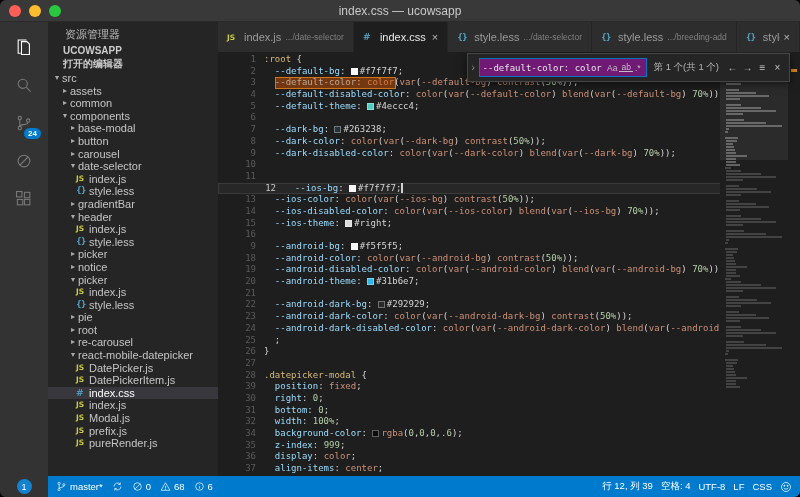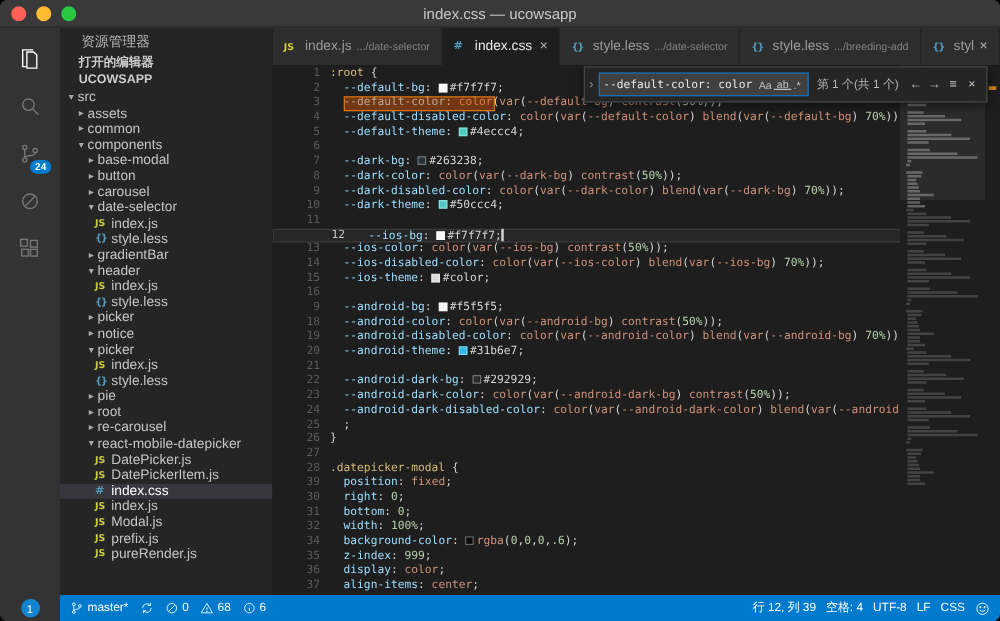--- a/index.html
+++ b/index.html
@@ -62,21 +62,21 @@
   .minimap{position:absolute;top:0;right:12px;width:68px;bottom:0;background:#1e1e1e;padding-top:3px;z-index:2;}
   .mm-line{height:2px;margin:1px 0 0 5px;background:#9a9a9a;}
   .mm-match{background:#d18616 !important;min-width:44px;}
   .mm-slider{position:absolute;top:0;left:0;right:0;height:108px;background:rgba(255,255,255,.06);}
   .ruler{position:absolute;top:0;right:0;width:12px;bottom:0;background:#1e1e1e;z-index:3;}
   .ruler-mark{position:absolute;top:17px;right:3px;width:6px;height:3px;background:#d18616;}
 
   
   .findw{position:absolute;top:1px;right:10px;height:27px;display:flex;align-items:center;background:#252526;border:1px solid #454545;box-shadow:0 2px 8px rgba(0,0,0,.55);z-index:6;padding-right:4px;font-family:"Liberation Sans",sans-serif;}
   .find-grip{width:11px;align-self:stretch;display:flex;align-items:center;justify-content:center;color:#909090;font-size:10px;cursor:pointer;}
-  .find-input{width:168px;height:19px;background:#404040;border:1px solid #0e70c0;display:flex;align-items:center;padding:0 3px;box-sizing:border-box;}
+  .find-input{width:168px;height:19px;background:#701a75;border:1px solid #0e70c0;display:flex;align-items:center;padding:0 3px;box-sizing:border-box;}
   .find-query{flex:1;min-width:0;background:transparent;border:none;outline:none;color:#e6e6e6;font-size:9px;font-family:"DejaVu Sans Mono",monospace;padding:0;}
   .find-toggle{flex:none;color:#c0c0c0;font-size:8.5px;padding:0 2px;cursor:pointer;}
   .find-toggle.ww{border-bottom:1px solid #c0c0c0;line-height:8px;}
   .find-count{font-size:9.5px;color:#b5b5b5;margin:0 6px 0 7px;white-space:nowrap;}
   .find-btn{width:15px;text-align:center;color:#c5c5c5;font-size:10px;cursor:pointer;}
 
   
   .statusbar{height:21px;flex:none;display:flex;color:#ffffff;font-size:9.5px;}
   .sb-corner{width:48px;flex:none;background:#333333;display:flex;align-items:center;justify-content:center;}
   .sb-badge{width:15px;height:15px;border-radius:50%;background:#1382cf;color:#fff;font-size:9px;display:flex;align-items:center;justify-content:center;cursor:pointer;}
@@ -145,22 +145,22 @@
               <rect x="12.5" y="12.5" width="6.5" height="6.5"></rect>
               <rect x="12.5" y="4" width="6.5" height="6.5"></rect>
               <rect x="3" y="3" width="6.5" height="6.5"></rect>
             </svg>
           </span>
       </div>
     </div>
 
     <div class="sidebar">
       <div class="sb-title">资源管理器</div>
+      <div class="sb-sect">UCOWSAPP</div>
       <div class="sb-sect">打开的编辑器</div>
-      <div class="sb-sect">UCOWSAPP</div>
       <div class="tree">
           <div class="tree-row" style="padding-left: 4px;">
             <span class="tw">▾</span>
             <span class="tl">src</span>
           </div>
           <div class="tree-row" style="padding-left: 12px;">
             <span class="tw">▸</span>
             <span class="tl">assets</span>
           </div>
           <div class="tree-row" style="padding-left: 12px;">
@@ -310,26 +310,26 @@
         <div class="code">
             <div class="code-line"><span class="ln">1</span><span class="lc"><span class="tk-sel">:root </span>{</span></div>
             <div class="code-line"><span class="ln">2</span><span class="lc">  <span class="tk-prop">--default-bg</span>: <span class="swatch" style="background:#f7f7f7"></span><span class="tk-hex">#f7f7f7</span>;</span></div>
             <div class="code-line"><span class="ln">3</span><span class="lc">  <span class="tk-prop">--default-color</span>: <span class="tk-fn">color</span>(<span class="tk-fn">var</span>(<span class="tk-fn">--default-bg</span>) <span class="tk-fn">contrast</span>(<span class="tk-num">50%</span>));</span><i class="find-match" style="left:56.84px;width:121.24px"></i></div>
             <div class="code-line"><span class="ln">4</span><span class="lc">  <span class="tk-prop">--default-disabled-color</span>: <span class="tk-fn">color</span>(<span class="tk-fn">var</span>(<span class="tk-fn">--default-color</span>) <span class="tk-fn">blend</span>(<span class="tk-fn">var</span>(<span class="tk-fn">--default-bg</span>) <span class="tk-num">70%</span>));</span></div>
             <div class="code-line"><span class="ln">5</span><span class="lc">  <span class="tk-prop">--default-theme</span>: <span class="swatch" style="background:#4eccc4"></span><span class="tk-hex">#4eccc4</span>;</span></div>
             <div class="code-line"><span class="ln">6</span><span class="lc"></span></div>
             <div class="code-line"><span class="ln">7</span><span class="lc">  <span class="tk-prop">--dark-bg</span>: <span class="swatch" style="background:#263238"></span><span class="tk-hex">#263238</span>;</span></div>
             <div class="code-line"><span class="ln">8</span><span class="lc">  <span class="tk-prop">--dark-color</span>: <span class="tk-fn">color</span>(<span class="tk-fn">var</span>(<span class="tk-fn">--dark-bg</span>) <span class="tk-fn">contrast</span>(<span class="tk-num">50%</span>));</span></div>
             <div class="code-line"><span class="ln">9</span><span class="lc">  <span class="tk-prop">--dark-disabled-color</span>: <span class="tk-fn">color</span>(<span class="tk-fn">var</span>(<span class="tk-fn">--dark-color</span>) <span class="tk-fn">blend</span>(<span class="tk-fn">var</span>(<span class="tk-fn">--dark-bg</span>) <span class="tk-num">70%</span>));</span></div>
-            <div class="code-line"><span class="ln">10</span><span class="lc">  <span class="tk-prop">--dark-theme</span>: <span class="swatch" style="background:#50ccc4"></span><span class="tk-hex">#50ccc4</span>;</span></div>
+            <div class="code-line"><span class="ln">10</span></div>
             <div class="code-line"><span class="ln">11</span><span class="lc"></span></div>
             <div class="code-line current"><span class="ln">12</span><span class="lc">  <span class="tk-prop">--ios-bg</span>: <span class="swatch" style="background:#f7f7f7"></span><span class="tk-hex">#f7f7f7</span>;<span class="cursor"></span></span></div>
             <div class="code-line"><span class="ln">13</span><span class="lc">  <span class="tk-prop">--ios-color</span>: <span class="tk-fn">color</span>(<span class="tk-fn">var</span>(<span class="tk-fn">--ios-bg</span>) <span class="tk-fn">contrast</span>(<span class="tk-num">50%</span>));</span></div>
             <div class="code-line"><span class="ln">14</span><span class="lc">  <span class="tk-prop">--ios-disabled-color</span>: <span class="tk-fn">color</span>(<span class="tk-fn">var</span>(<span class="tk-fn">--ios-color</span>) <span class="tk-fn">blend</span>(<span class="tk-fn">var</span>(<span class="tk-fn">--ios-bg</span>) <span class="tk-num">70%</span>));</span></div>
-            <div class="code-line"><span class="ln">15</span><span class="lc">  <span class="tk-prop">--ios-theme</span>: <span class="swatch" style="background:#dbdbdb"></span><span class="tk-hex">#color</span>;</span></div>
+            <div class="code-line"><span class="ln">15</span><span class="lc">  <span class="tk-prop">--ios-theme</span>: <span class="swatch" style="background:#dbdbdb"></span><span class="tk-hex">#right</span>;</span></div>
             <div class="code-line"><span class="ln">16</span><span class="lc"></span></div>
             <div class="code-line"><span class="ln">9</span><span class="lc">  <span class="tk-prop">--android-bg</span>: <span class="swatch" style="background:#f5f5f5"></span><span class="tk-hex">#f5f5f5</span>;</span></div>
             <div class="code-line"><span class="ln">18</span><span class="lc">  <span class="tk-prop">--android-color</span>: <span class="tk-fn">color</span>(<span class="tk-fn">var</span>(<span class="tk-fn">--android-bg</span>) <span class="tk-fn">contrast</span>(<span class="tk-num">50%</span>));</span></div>
             <div class="code-line"><span class="ln">19</span><span class="lc">  <span class="tk-prop">--android-disabled-color</span>: <span class="tk-fn">color</span>(<span class="tk-fn">var</span>(<span class="tk-fn">--android-color</span>) <span class="tk-fn">blend</span>(<span class="tk-fn">var</span>(<span class="tk-fn">--android-bg</span>) <span class="tk-num">70%</span>));</span></div>
             <div class="code-line"><span class="ln">20</span><span class="lc">  <span class="tk-prop">--android-theme</span>: <span class="swatch" style="background:#31b6e7"></span><span class="tk-hex">#31b6e7</span>;</span></div>
             <div class="code-line"><span class="ln">21</span><span class="lc"></span></div>
             <div class="code-line"><span class="ln">22</span><span class="lc">  <span class="tk-prop">--android-dark-bg</span>: <span class="swatch" style="background:#292929"></span><span class="tk-hex">#292929</span>;</span></div>
             <div class="code-line"><span class="ln">23</span><span class="lc">  <span class="tk-prop">--android-dark-color</span>: <span class="tk-fn">color</span>(<span class="tk-fn">var</span>(<span class="tk-fn">--android-dark-bg</span>) <span class="tk-fn">contrast</span>(<span class="tk-num">50%</span>));</span></div>
             <div class="code-line"><span class="ln">24</span><span class="lc">  <span class="tk-prop">--android-dark-disabled-color</span>: <span class="tk-fn">color</span>(<span class="tk-fn">var</span>(<span class="tk-fn">--android-dark-color</span>) <span class="tk-fn">blend</span>(<span class="tk-fn">var</span>(<span class="tk-fn">--android-dark-bg</span>) <span class="tk-num">70%</span>))</span></div>
             <div class="code-line"><span class="ln">25</span><span class="lc">  ;</span></div>

